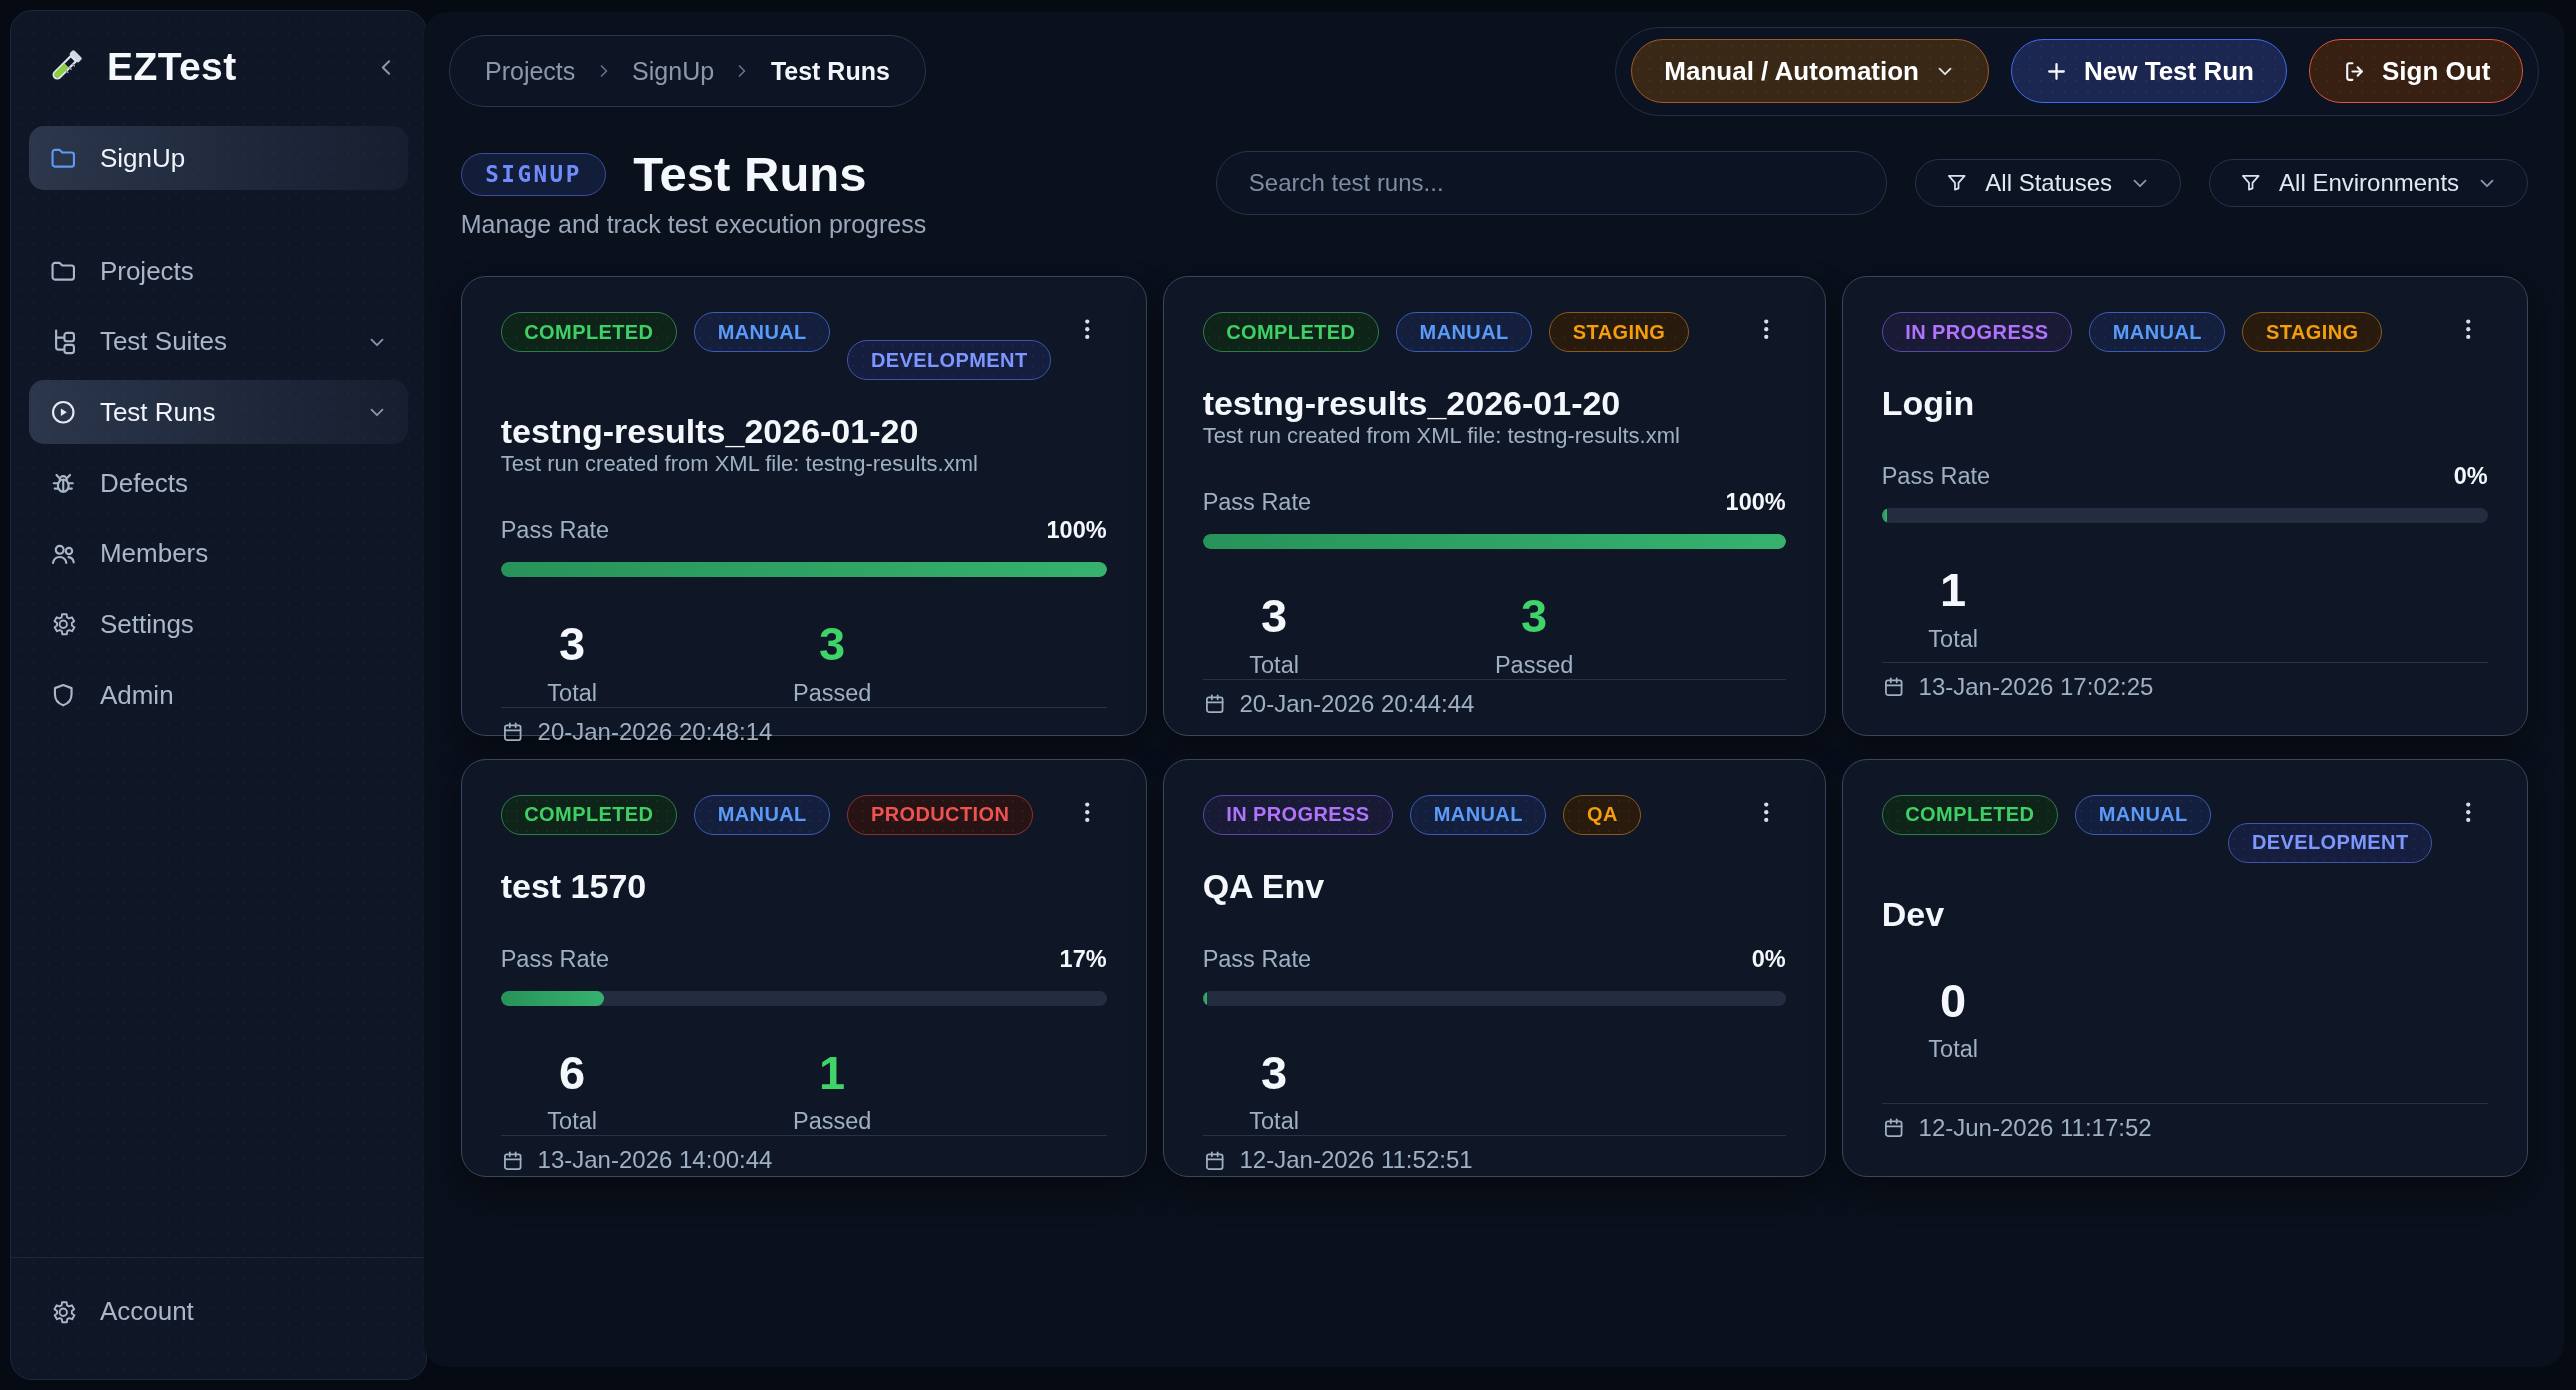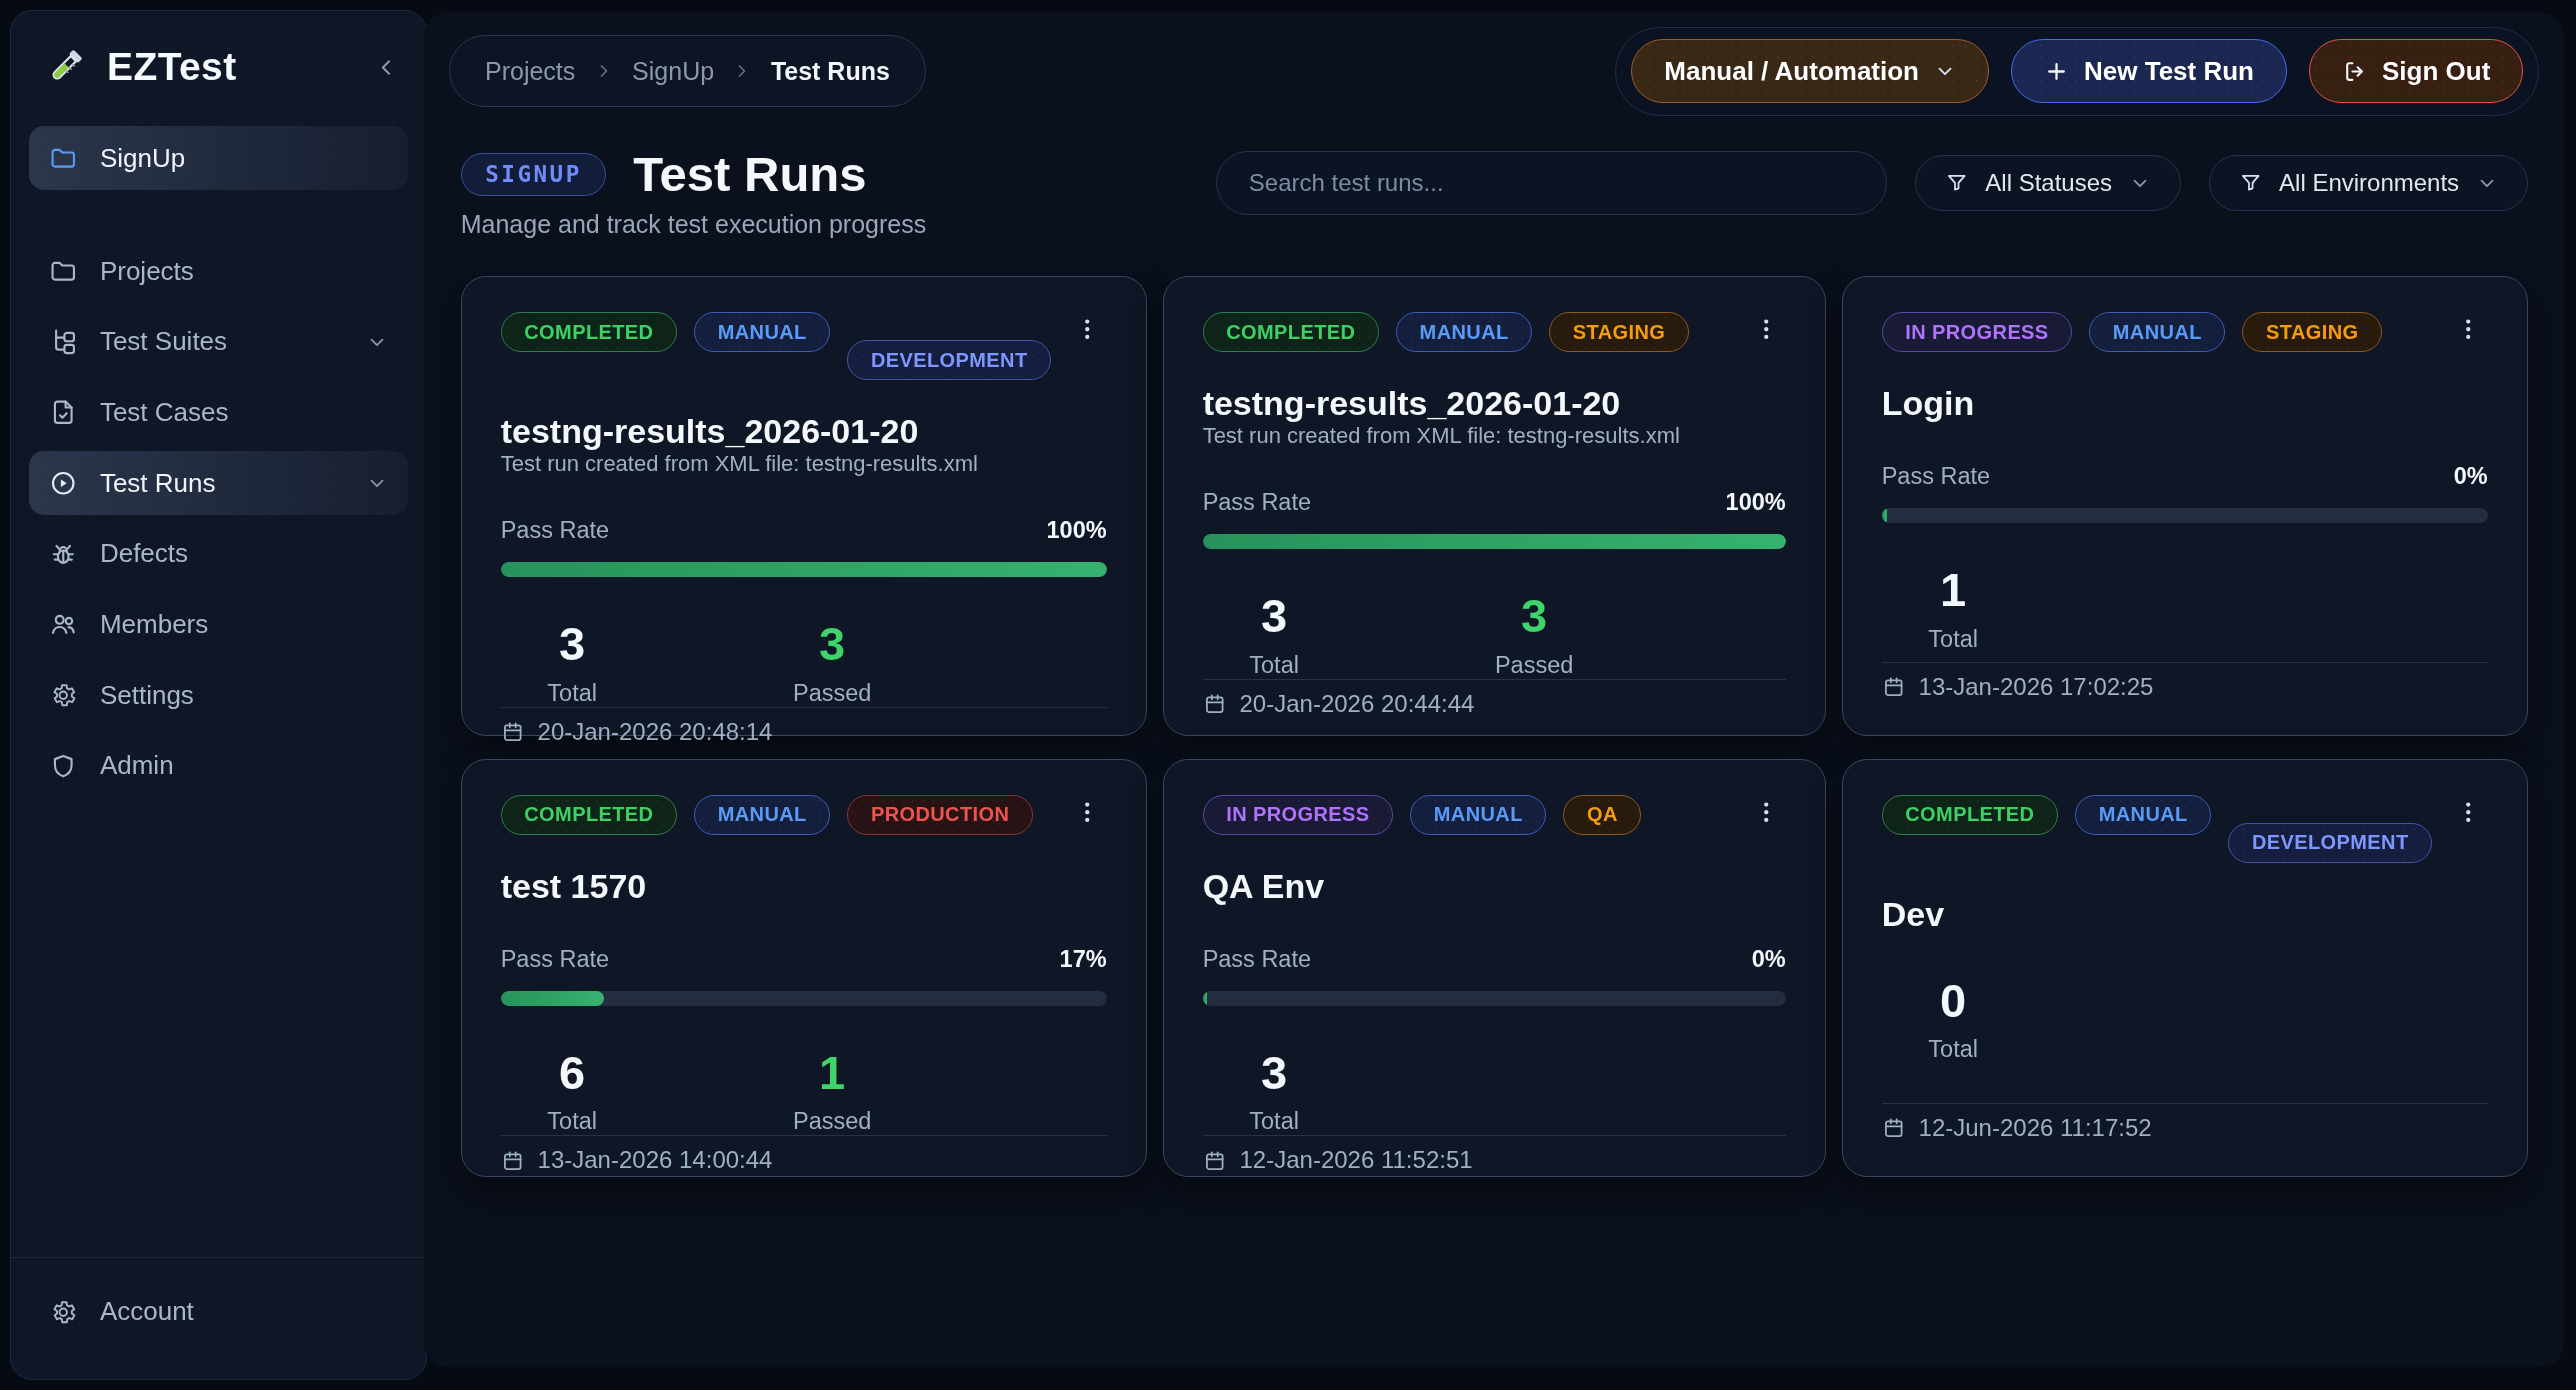--- a/index.html
+++ b/index.html
@@ -83,21 +83,21 @@
   .page-subtitle { margin-top:8px; font-size:25px; color:#9aa7ba; }
 
   .controls { display:flex; align-items:center; gap:28.5px; margin-top:5px; }
   .search-input {
     width:671px; height:64px; border-radius:838px; background:#0c1423;
     border:1.7px solid #27334d; padding:0 32px; font-size:24px; color:#e7edf6;
     outline:none; font-family:inherit;
   }
   .search-input::placeholder { color:#7d8ca3; }
   .filter-btn {
-    display:flex; align-items:center; gap:17px; height:56px; padding:0 28.5px;
+    display:flex; align-items:center; gap:17px; height:48px; padding:0 28.5px;
     border-radius:838px; border:1.7px solid #27334d; background:#0c1423;
     font-size:24px; color:#e2e8f0; cursor:pointer; white-space:nowrap;
   }
   .filter-btn .ficon { color:#dbe3ee; }
   .filter-btn .fchev { color:#8a97ab; }
 
   
   .grid {
     margin-top:37px; display:grid; grid-template-columns:repeat(3,1fr);
     grid-template-rows:460px 418px; gap:22.6px 16px; padding:0 11.7px;
@@ -194,31 +194,20 @@
             <rect x="13" y="15" width="8" height="7" rx="2"></rect>
           </svg>
         </span>
     <span class="nav-label">Test Suites</span>
     <span class="nav-chevron">
           <svg width="22" height="22" viewBox="0 0 24 24" stroke="currentColor" fill="none" stroke-width="2" stroke-linecap="round" stroke-linejoin="round">
             <path d="M6 9.5l6 6 6-6"></path>
           </svg>
         </span>
   </div>
-      <div class="nav-item">
-    <span class="nav-icon">
-          <svg width="28.5" height="28.5" viewBox="0 0 24 24" stroke="currentColor" fill="none" stroke-width="1.8" stroke-linecap="round" stroke-linejoin="round">
-            <path d="M14 3H7a2 2 0 0 0-2 2v14a2 2 0 0 0 2 2h10a2 2 0 0 0 2-2V8z"></path>
-            <path d="M14 3v5h5"></path>
-            <path d="M9.3 14.6l2 2 3.6-3.8"></path>
-          </svg>
-        </span>
-    <span class="nav-label">Test Cases</span>
-
-  </div>
       <div class="nav-item active">
     <span class="nav-icon">
           <svg width="28.5" height="28.5" viewBox="0 0 24 24" stroke="currentColor" fill="none" stroke-width="1.8" stroke-linecap="round" stroke-linejoin="round">
             <circle cx="12" cy="12" r="8.6"></circle>
             <path d="M10 8.8l5 3.2-5 3.2z" fill="currentColor" stroke="none"></path>
           </svg>
         </span>
     <span class="nav-label">Test Runs</span>
     <span class="nav-chevron">
           <svg width="22" height="22" viewBox="0 0 24 24" stroke="currentColor" fill="none" stroke-width="2" stroke-linecap="round" stroke-linejoin="round">

